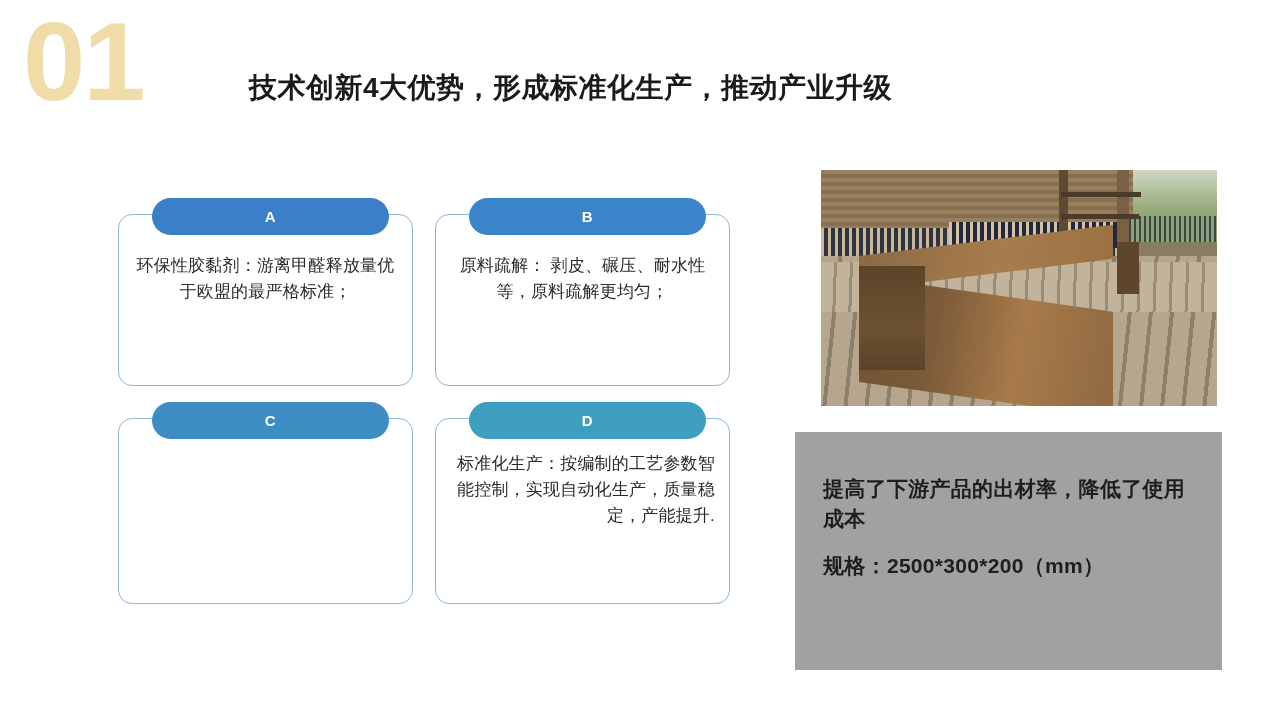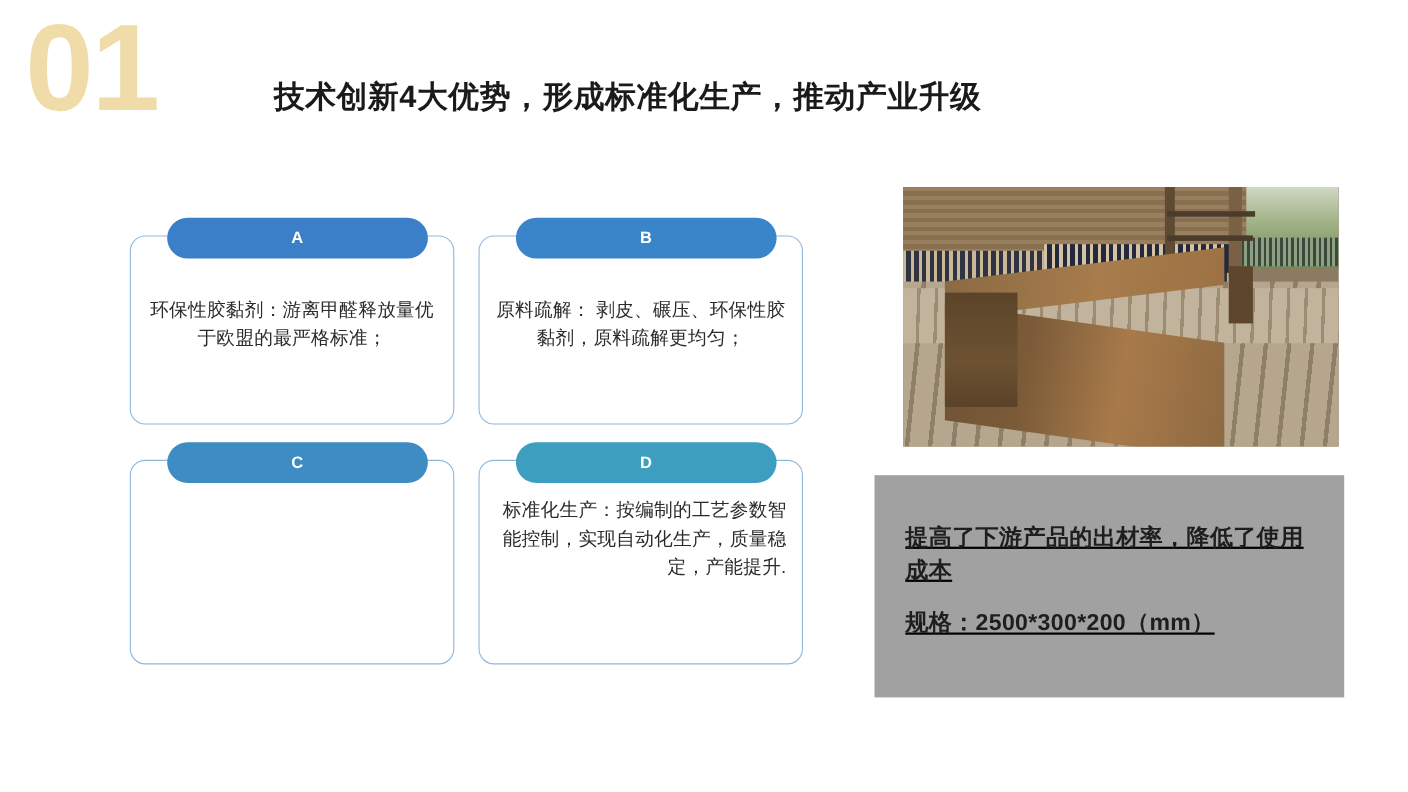--- a/index.html
+++ b/index.html
@@ -83,21 +83,21 @@
     left: 14px;
     right: 14px;
     top: 34px;
     text-align: center;
     font-size: 17px;
     line-height: 1.52;
     color: #2b2b2b;
     letter-spacing: 0.2px;
   }
   .card.pos-a .card-body,
-  .card.pos-b .card-body { top: 54px; }
+  .card.pos-b .card-body { top: 38px; }
   .card.pos-c .card-body,
   .card.pos-d .card-body { top: 40px; }
   .card.pos-d .card-body { top: 32px; }
 
   
   #photo {
     position: absolute;
     left: 821px;
     top: 170px;
     width: 396px;
@@ -214,25 +214,24 @@
     width: 22px; height: 52px;
     background: #5e462c;
   }
 
   
   #info-box {
     position: absolute;
     left: 795px;
     top: 432px;
     width: 427px;
-    height: 202px;
+    height: 238px;
     background: #a1a1a1;
     box-sizing: border-box;
     padding: 42px 28px 0 28px;
-    text-decoration: underline;
   }
   #info-box .info-line {
     font-size: 21px;
     font-weight: bold;
     color: #1e1e1e;
     line-height: 1.42;
     letter-spacing: 0.3px;
   }
   #info-box .info-spec {
     margin-top: 18px;
@@ -257,21 +256,21 @@
       <div class="card-pill" style="background: rgb(58, 127, 200);">
         <span>A</span>
       </div>
       <div class="card-body" style="color: rgb(43, 43, 43);">环保性胶黏剂：游离甲醛释放量优于欧盟的最严格标准；</div>
     </div>
 
     <div class="card pos-b" style="border-color: rgb(143, 184, 221);">
       <div class="card-pill" style="background: rgb(58, 133, 202);">
         <span>B</span>
       </div>
-      <div class="card-body" style="color: rgb(43, 43, 43);">原料疏解： 剥皮、碾压、环保性胶黏剂，原料疏解更均匀；</div>
+      <div class="card-body" style="color: rgb(43, 43, 43);">原料疏解： 剥皮、碾压、耐水性等，原料疏解更均匀；</div>
     </div>
 
     <div class="card pos-c" style="border-color: rgb(143, 184, 221);">
       <div class="card-pill" style="background: rgb(61, 141, 196);">
         <span>C</span>
       </div>
     </div>
 
     <div class="card pos-d" style="border-color: rgb(143, 184, 221);">
       <div class="card-pill" style="background: rgb(61, 158, 191);">

